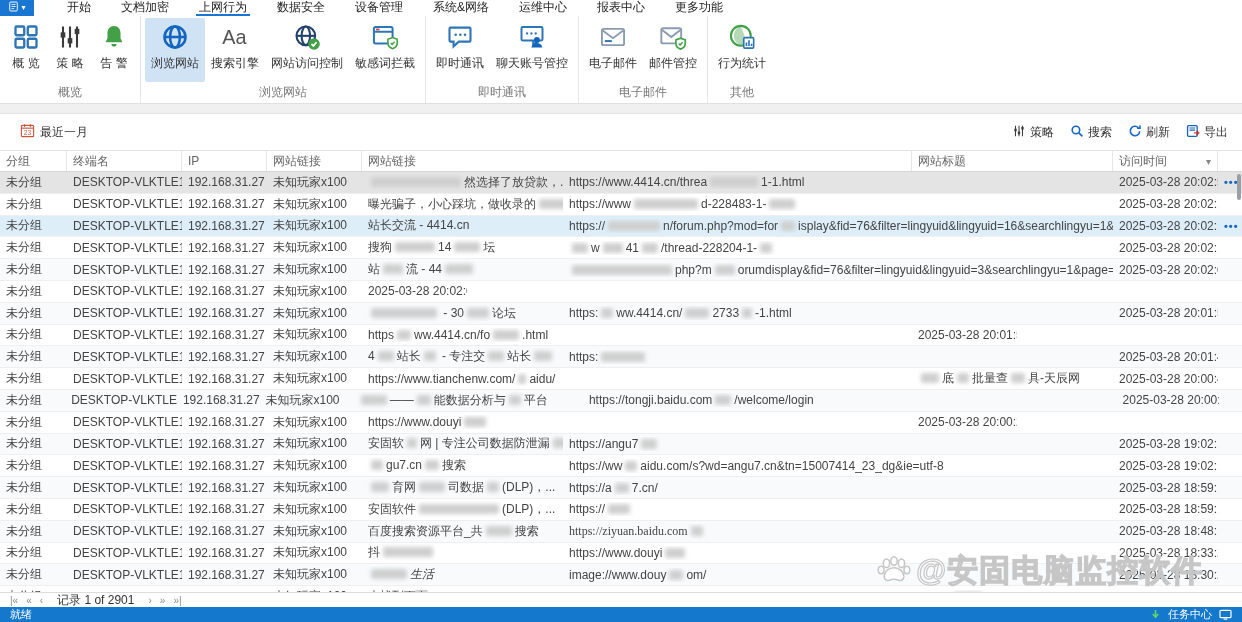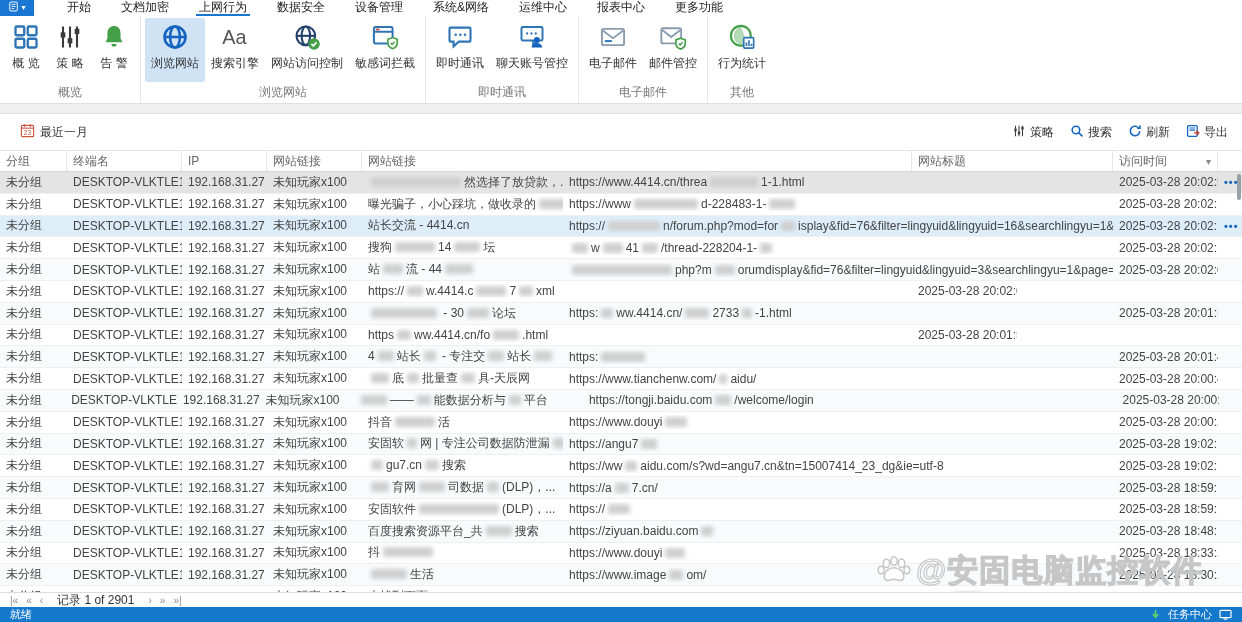--- a/index.html
+++ b/index.html
@@ -376,21 +376,20 @@
           <div class="cell" style="width: 201px;"><span>站</span><span class="blur" style="width: 20px;"></span><span>流 - 44</span><span class="blur" style="width: 28px;"></span></div>
           <div class="cell" style="width: 550px;"><span class="blur" style="width: 100px;"></span><span>php?m</span><span class="blur" style="width: 20px;"></span><span>orumdisplay&amp;fid=76&amp;filter=lingyuid&amp;lingyuid=3&amp;searchlingyu=1&amp;page=1</span></div>
           <div class="cell" style="width: 105px;">2025-03-28 20:02:09</div>
           <div class="cell" style="width: 24px;"></div>
         </div>
         <div class="row">
           <div class="cell" style="width: 67px;">未分组</div>
           <div class="cell" style="width: 115px;">DESKTOP-VLKTLE1</div>
           <div class="cell" style="width: 85px;">192.168.31.27</div>
           <div class="cell" style="width: 95px;">未知玩家x100</div>
-          <div class="cell" style="width: 550px;"><span>https://</span><span class="blur" style="width: 16px;"></span><span>w.4414.c</span><span class="blur" style="width: 30px;"></span><span>7</span><span class="blur" style="width: 14px;"></span><span>xml</span></div>
           <div class="cell" style="width: 105px;">2025-03-28 20:02:07</div>
           <div class="cell" style="width: 24px;"></div>
         </div>
         <div class="row">
           <div class="cell" style="width: 67px;">未分组</div>
           <div class="cell" style="width: 115px;">DESKTOP-VLKTLE1</div>
           <div class="cell" style="width: 85px;">192.168.31.27</div>
           <div class="cell" style="width: 95px;">未知玩家x100</div>
           <div class="cell" style="width: 201px;"><span class="blur" style="width: 66px;"></span><span> - 30</span><span class="blur" style="width: 22px;"></span><span>论坛</span></div>
           <div class="cell" style="width: 550px;"><span>https:</span><span class="blur" style="width: 12px;"></span><span>ww.4414.cn/</span><span class="blur" style="width: 24px;"></span><span>2733</span><span class="blur" style="width: 10px;"></span><span>-1.html</span></div>
@@ -414,41 +413,40 @@
           <div class="cell" style="width: 201px;"><span>4</span><span class="blur" style="width: 16px;"></span><span>站长</span><span class="blur" style="width: 12px;"></span><span> - 专注交</span><span class="blur" style="width: 16px;"></span><span>站长</span><span class="blur" style="width: 18px;"></span></div>
           <div class="cell" style="width: 550px;"><span>https:</span><span class="blur" style="width: 44px;"></span></div>
           <div class="cell" style="width: 105px;">2025-03-28 20:01:43</div>
           <div class="cell" style="width: 24px;"></div>
         </div>
         <div class="row">
           <div class="cell" style="width: 67px;">未分组</div>
           <div class="cell" style="width: 115px;">DESKTOP-VLKTLE1</div>
           <div class="cell" style="width: 85px;">192.168.31.27</div>
           <div class="cell" style="width: 95px;">未知玩家x100</div>
+          <div class="cell" style="width: 550px;"><span>https://www.tianchenw.com/</span><span class="blur" style="width: 8px;"></span><span>aidu/</span></div>
           <div class="cell" style="width: 201px;"><span class="blur" style="width: 18px;"></span><span>底</span><span class="blur" style="width: 12px;"></span><span>批量查</span><span class="blur" style="width: 14px;"></span><span>具-天辰网</span></div>
-          <div class="cell" style="width: 550px;"><span>https://www.tianchenw.com/</span><span class="blur" style="width: 8px;"></span><span>aidu/</span></div>
           <div class="cell" style="width: 105px;">2025-03-28 20:00:44</div>
           <div class="cell" style="width: 24px;"></div>
         </div>
         <div class="row">
           <div class="cell" style="width: 67px;">未分组</div>
           <div class="cell" style="width: 115px;">DESKTOP-VLKTLE1</div>
           <div class="cell" style="width: 85px;">192.168.31.27</div>
           <div class="cell" style="width: 95px;">未知玩家x100</div>
           <div class="cell" style="width: 201px;"><span class="blur" style="width: 26px;"></span><span>——</span><span class="blur" style="width: 14px;"></span><span>能数据分析与</span><span class="blur" style="width: 12px;"></span><span>平台</span></div>
           <div class="cell" style="width: 550px; margin-left: 36px;"><span>https://tongji.baidu.com</span><span class="blur" style="width: 16px;"></span><span>/welcome/login</span></div>
           <div class="cell" style="width: 105px;">2025-03-28 20:00:40</div>
           <div class="cell" style="width: 24px;"></div>
         </div>
         <div class="row">
           <div class="cell" style="width: 67px;">未分组</div>
           <div class="cell" style="width: 115px;">DESKTOP-VLKTLE1</div>
           <div class="cell" style="width: 85px;">192.168.31.27</div>
           <div class="cell" style="width: 95px;">未知玩家x100</div>
-          <div class="cell" style="width: 201px;"><span>抖音</span><span class="blur" style="width: 40px;"></span><span>活</span></div>
           <div class="cell" style="width: 550px;"><span>https://www.douyi</span><span class="blur" style="width: 22px;"></span></div>
           <div class="cell" style="width: 105px;">2025-03-28 20:00:25</div>
           <div class="cell" style="width: 24px;"></div>
         </div>
         <div class="row">
           <div class="cell" style="width: 67px;">未分组</div>
           <div class="cell" style="width: 115px;">DESKTOP-VLKTLE1</div>
           <div class="cell" style="width: 85px;">192.168.31.27</div>
           <div class="cell" style="width: 95px;">未知玩家x100</div>
           <div class="cell" style="width: 201px;"><span>安固软</span><span class="blur" style="width: 10px;"></span><span>网 | 专注公司数据防泄漏</span><span class="blur" style="width: 16px;"></span></div>
@@ -485,41 +483,41 @@
           <div class="cell" style="width: 550px;"><span>https://</span><span class="blur" style="width: 22px;"></span></div>
           <div class="cell" style="width: 105px;">2025-03-28 18:59:15</div>
           <div class="cell" style="width: 24px;"></div>
         </div>
         <div class="row">
           <div class="cell" style="width: 67px;">未分组</div>
           <div class="cell" style="width: 115px;">DESKTOP-VLKTLE1</div>
           <div class="cell" style="width: 85px;">192.168.31.27</div>
           <div class="cell" style="width: 95px;">未知玩家x100</div>
           <div class="cell" style="width: 201px;"><span>百度搜索资源平台_共</span><span class="blur" style="width: 26px;"></span><span>搜索</span></div>
-          <div class="cell" style="width: 550px;"><span>https://ziyuan.baidu.com</span><span class="blur" style="width: 12px;"></span></div>
+          <div class="cell" style="width: 550px; font-family: Liberation Serif, serif;"><span>https://ziyuan.baidu.com</span><span class="blur" style="width: 12px;"></span></div>
           <div class="cell" style="width: 105px;">2025-03-28 18:48:10</div>
           <div class="cell" style="width: 24px;"></div>
         </div>
         <div class="row">
           <div class="cell" style="width: 67px;">未分组</div>
           <div class="cell" style="width: 115px;">DESKTOP-VLKTLE1</div>
           <div class="cell" style="width: 85px;">192.168.31.27</div>
           <div class="cell" style="width: 95px;">未知玩家x100</div>
           <div class="cell" style="width: 201px;"><span>抖</span><span class="blur" style="width: 50px;"></span></div>
           <div class="cell" style="width: 550px;"><span>https://www.douyi</span><span class="blur" style="width: 20px;"></span></div>
           <div class="cell" style="width: 105px;">2025-03-28 18:33:26</div>
           <div class="cell" style="width: 24px;"></div>
         </div>
         <div class="row">
           <div class="cell" style="width: 67px;">未分组</div>
           <div class="cell" style="width: 115px;">DESKTOP-VLKTLE1</div>
           <div class="cell" style="width: 85px;">192.168.31.27</div>
           <div class="cell" style="width: 95px;">未知玩家x100</div>
-          <div class="cell" style="width: 201px;"><span class="blur" style="width: 36px;"></span><span>生活</span></div>
-          <div class="cell" style="width: 550px;"><span>https://www.image</span><span class="blur" style="width: 14px;"></span><span>om/</span></div>
+          <div class="cell" style="width: 201px; font-style: italic;"><span class="blur" style="width: 36px;"></span><span>生活</span></div>
+          <div class="cell" style="width: 550px;"><span>image://www.douy</span><span class="blur" style="width: 14px;"></span><span>om/</span></div>
           <div class="cell" style="width: 105px;">2025-03-28 18:30:25</div>
           <div class="cell" style="width: 24px;"></div>
         </div>
         <div class="row">
           <div class="cell" style="width: 67px;">未分组</div>
           <div class="cell" style="width: 115px;">DESKTOP-VLKTLE1</div>
           <div class="cell" style="width: 85px;">192.168.31.27</div>
           <div class="cell" style="width: 95px;">未知玩家x100</div>
           <div class="cell" style="width: 201px;"><span>未找到页面</span></div>
           <div class="cell" style="width: 550px;"><span>https://ping32.com/wp-content/themes/ping32/image/article/docsic.uld.w</span><span class="blur" style="width: 28px;"></span></div>

